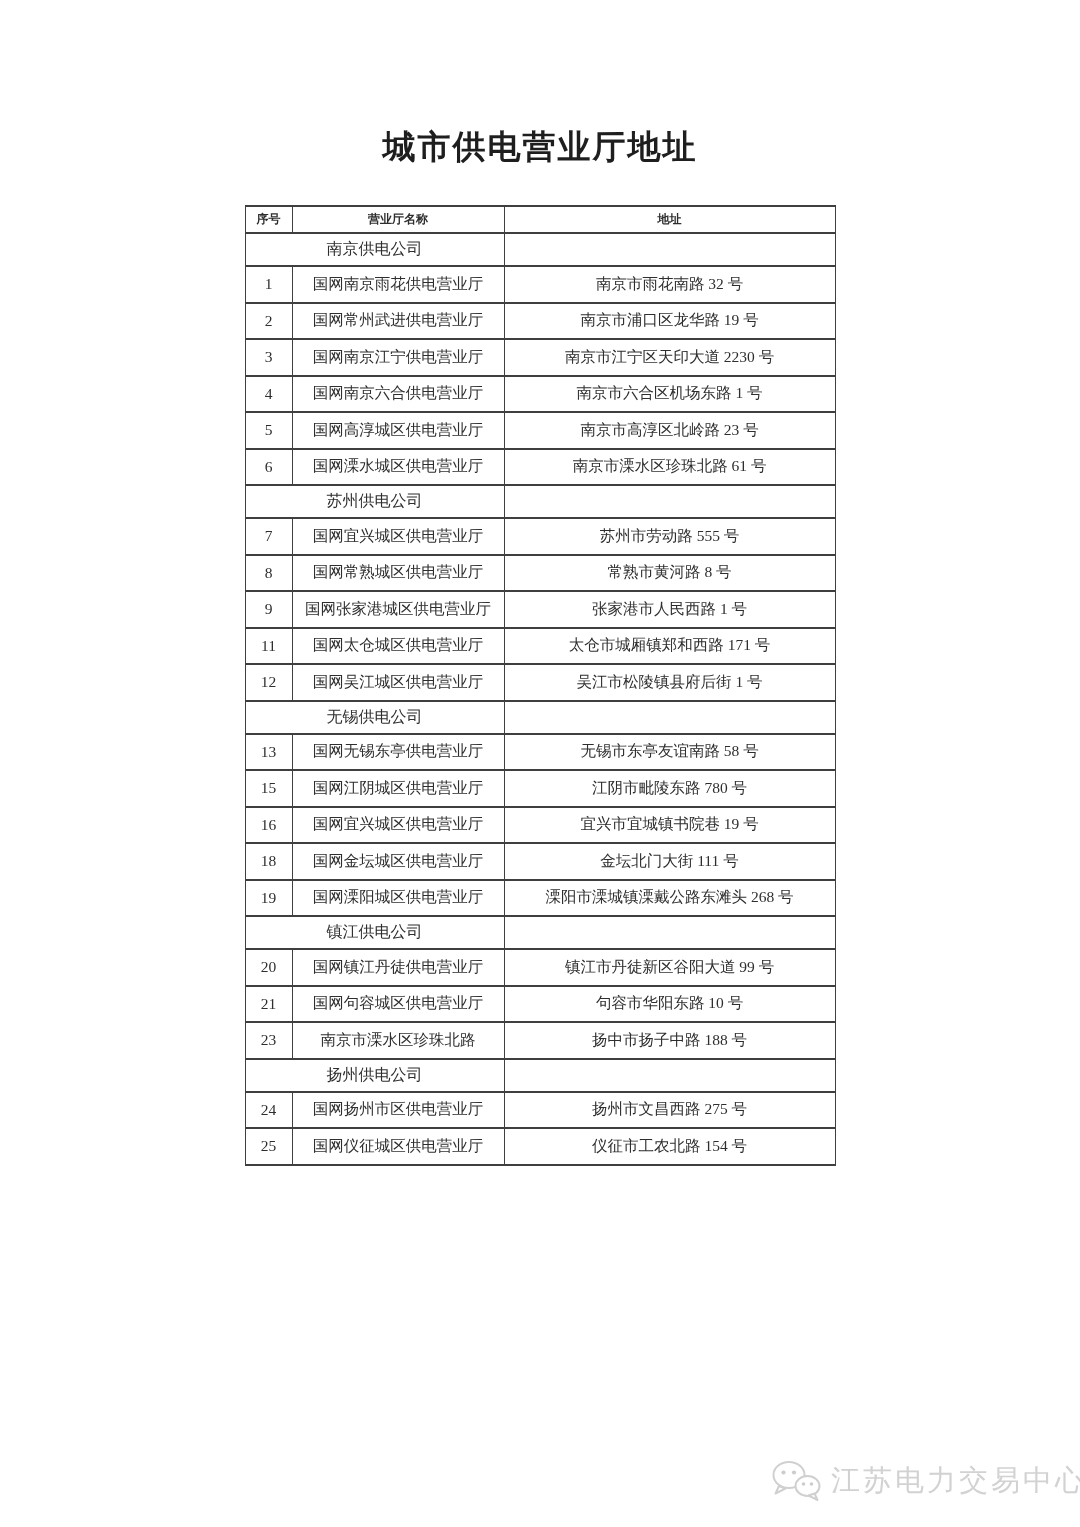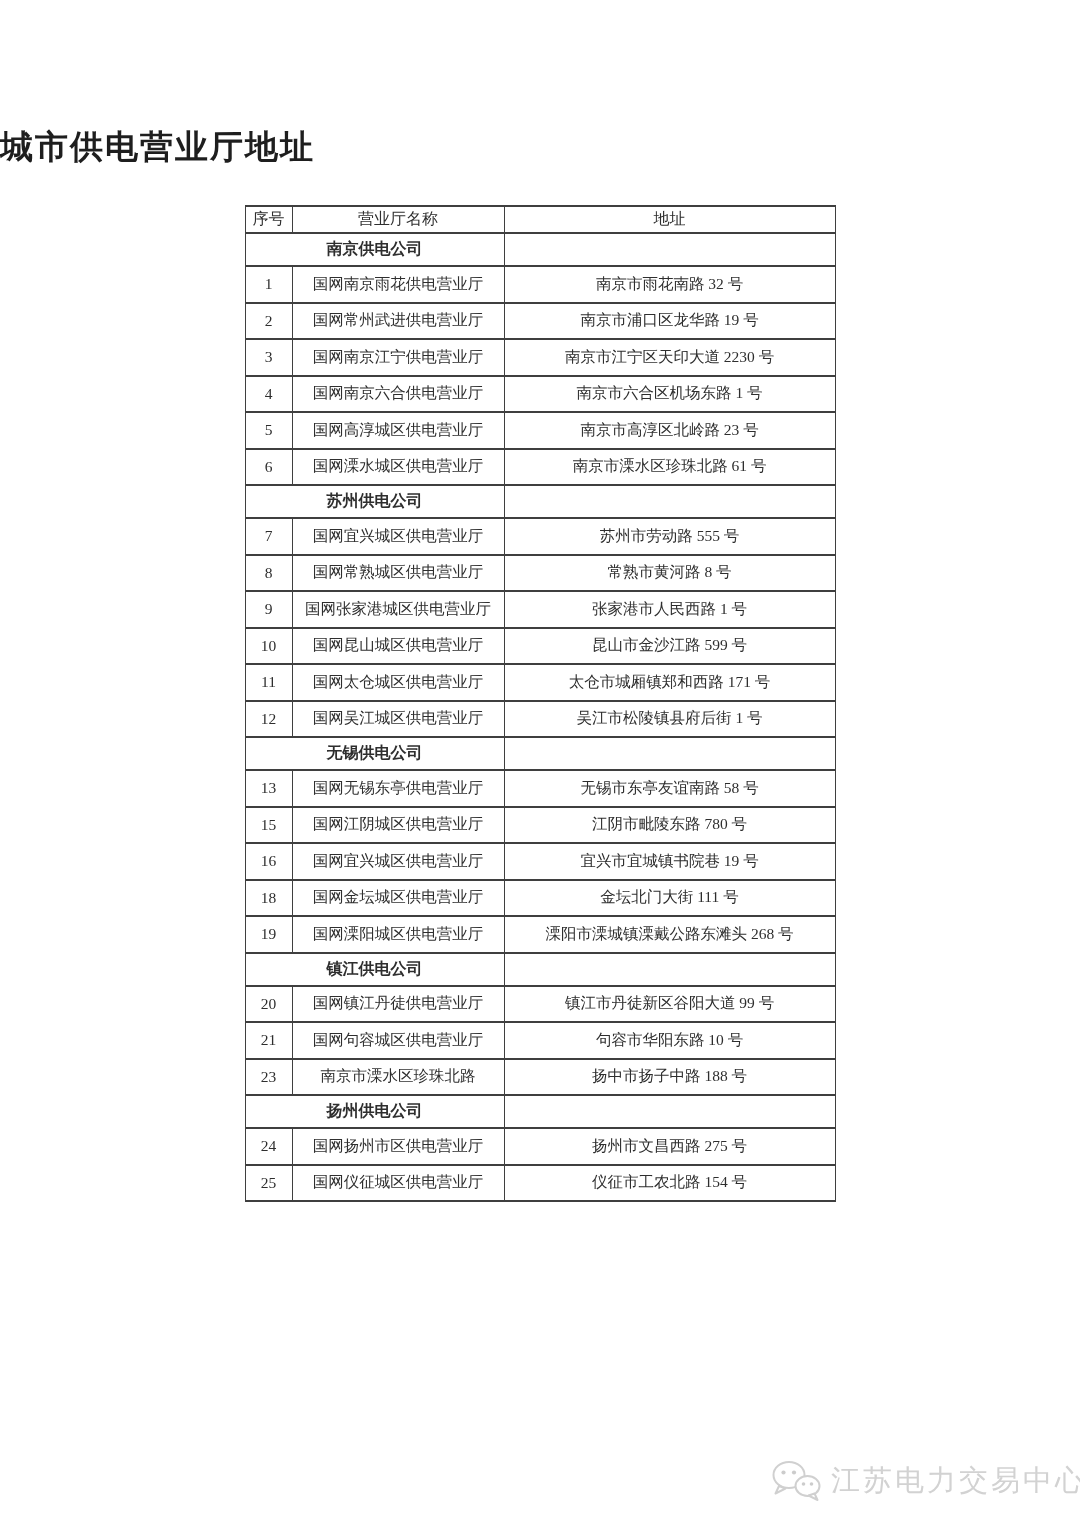--- a/index.html
+++ b/index.html
@@ -12,21 +12,21 @@
     height: 1527px;
     position: relative;
     overflow: hidden;
     font-family: "Liberation Serif", "DejaVu Serif", serif;
   }
   .page-title {
     margin: 0;
     padding-top: 128px;
     height: 38px;
     line-height: 38px;
-    text-align: left;
+    text-align: center;
     font-family: "Liberation Sans", "DejaVu Sans", sans-serif;
     font-weight: bold;
     font-size: 33px;
     letter-spacing: 2px;
     color: #1e1e1e;
   }
   .doc-table {
     width: 590px;
     margin: 39px auto 0 auto;
     border-collapse: collapse;
@@ -38,27 +38,27 @@
     border-bottom-width: 2px;
     text-align: center;
     vertical-align: middle;
     color: #2e2e2e;
     padding: 0;
     overflow: hidden;
     white-space: nowrap;
   }
   .doc-table th {
     height: 25px;
-    font-size: 16px;
-    font-weight: normal;
+    font-size: 12px;
+    font-weight: bold;
   }
   .doc-table td.company-cell {
     height: 31px;
     font-size: 16px;
-    font-weight: bold;
+    font-weight: normal;
   }
   .doc-table td.serial-cell,
   .doc-table td.name-cell,
   .doc-table td.addr-cell {
     height: 34.5px;
     font-size: 15.5px;
     font-weight: normal;
   }
   .doc-table td.empty-cell {
     height: 31px;
@@ -148,25 +148,20 @@
       </tr>
       <tr>
         <td class="serial-cell">8</td>
         <td class="name-cell">国网常熟城区供电营业厅</td>
         <td class="addr-cell">常熟市黄河路 8 号</td>
       </tr>
       <tr>
         <td class="serial-cell">9</td>
         <td class="name-cell">国网张家港城区供电营业厅</td>
         <td class="addr-cell">张家港市人民西路 1 号</td>
-      </tr>
-      <tr>
-        <td class="serial-cell">10</td>
-        <td class="name-cell">国网昆山城区供电营业厅</td>
-        <td class="addr-cell">昆山市金沙江路 599 号</td>
       </tr>
       <tr>
         <td class="serial-cell">11</td>
         <td class="name-cell">国网太仓城区供电营业厅</td>
         <td class="addr-cell">太仓市城厢镇郑和西路 171 号</td>
       </tr>
       <tr>
         <td class="serial-cell">12</td>
         <td class="name-cell">国网吴江城区供电营业厅</td>
         <td class="addr-cell">吴江市松陵镇县府后街 1 号</td>

